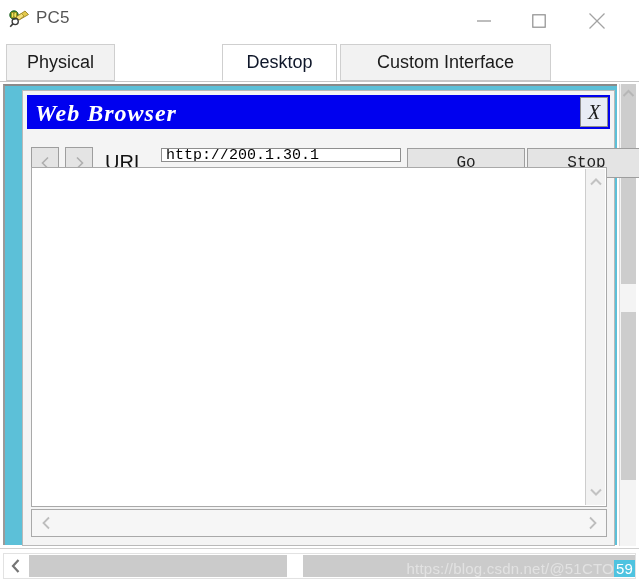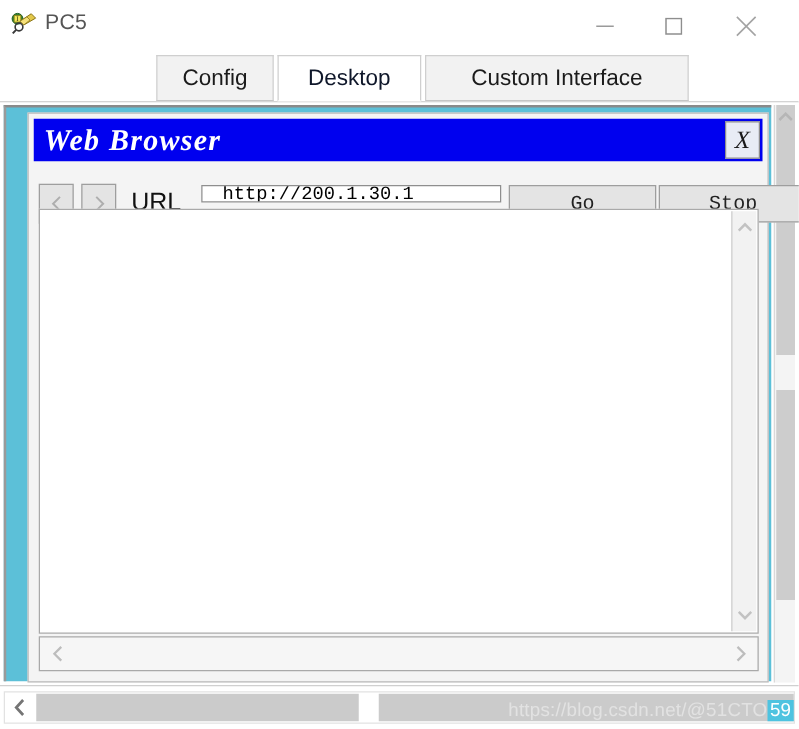--- a/index.html
+++ b/index.html
@@ -279,21 +279,21 @@
   #url-input {
     position: absolute;
     left: 134px; top: 1px;
     width: 240px; height: 14px;
     background: #ffffff;
     border: 1px solid #8e8e8e;
     box-sizing: border-box;
     font-family: "Liberation Mono", monospace;
     font-size: 15px;
     color: #000000;
-    padding: 0 16px;
+    padding: 0 4px;
     line-height: 27px;
     outline: none;
   }
   .tool-btn {
     position: absolute;
     top: 1px;
     height: 30px;
     background: #e4e4e4;
     border: 1px solid #9e9e9e;
     box-sizing: border-box;
@@ -440,22 +440,22 @@
     </div>
     <div class="win-btn" id="btn-close">
       <svg width="18" height="18" viewBox="0 0 18 18">
         <line x1="1.5" y1="1.5" x2="16.5" y2="16.5" stroke="#a3a3a3" stroke-width="1.3"></line>
         <line x1="16.5" y1="1.5" x2="1.5" y2="16.5" stroke="#a3a3a3" stroke-width="1.3"></line>
       </svg>
     </div>
   </div>
 
   <div id="tabstrip">
-    <div class="tab" style="left:125px; width:94px;">
-      <span>Config</span>
+    <div class="tab" style="left:6px;  width:109px;">
+      <span>Physical</span>
     </div>
     <div class="tab active" style="left:222px; width:115px;">
       <span>Desktop</span>
     </div>
     <div class="tab" style="left:340px; width:211px;">
       <span>Custom Interface</span>
     </div>
   </div>
 
   <div id="desktop-panel">

